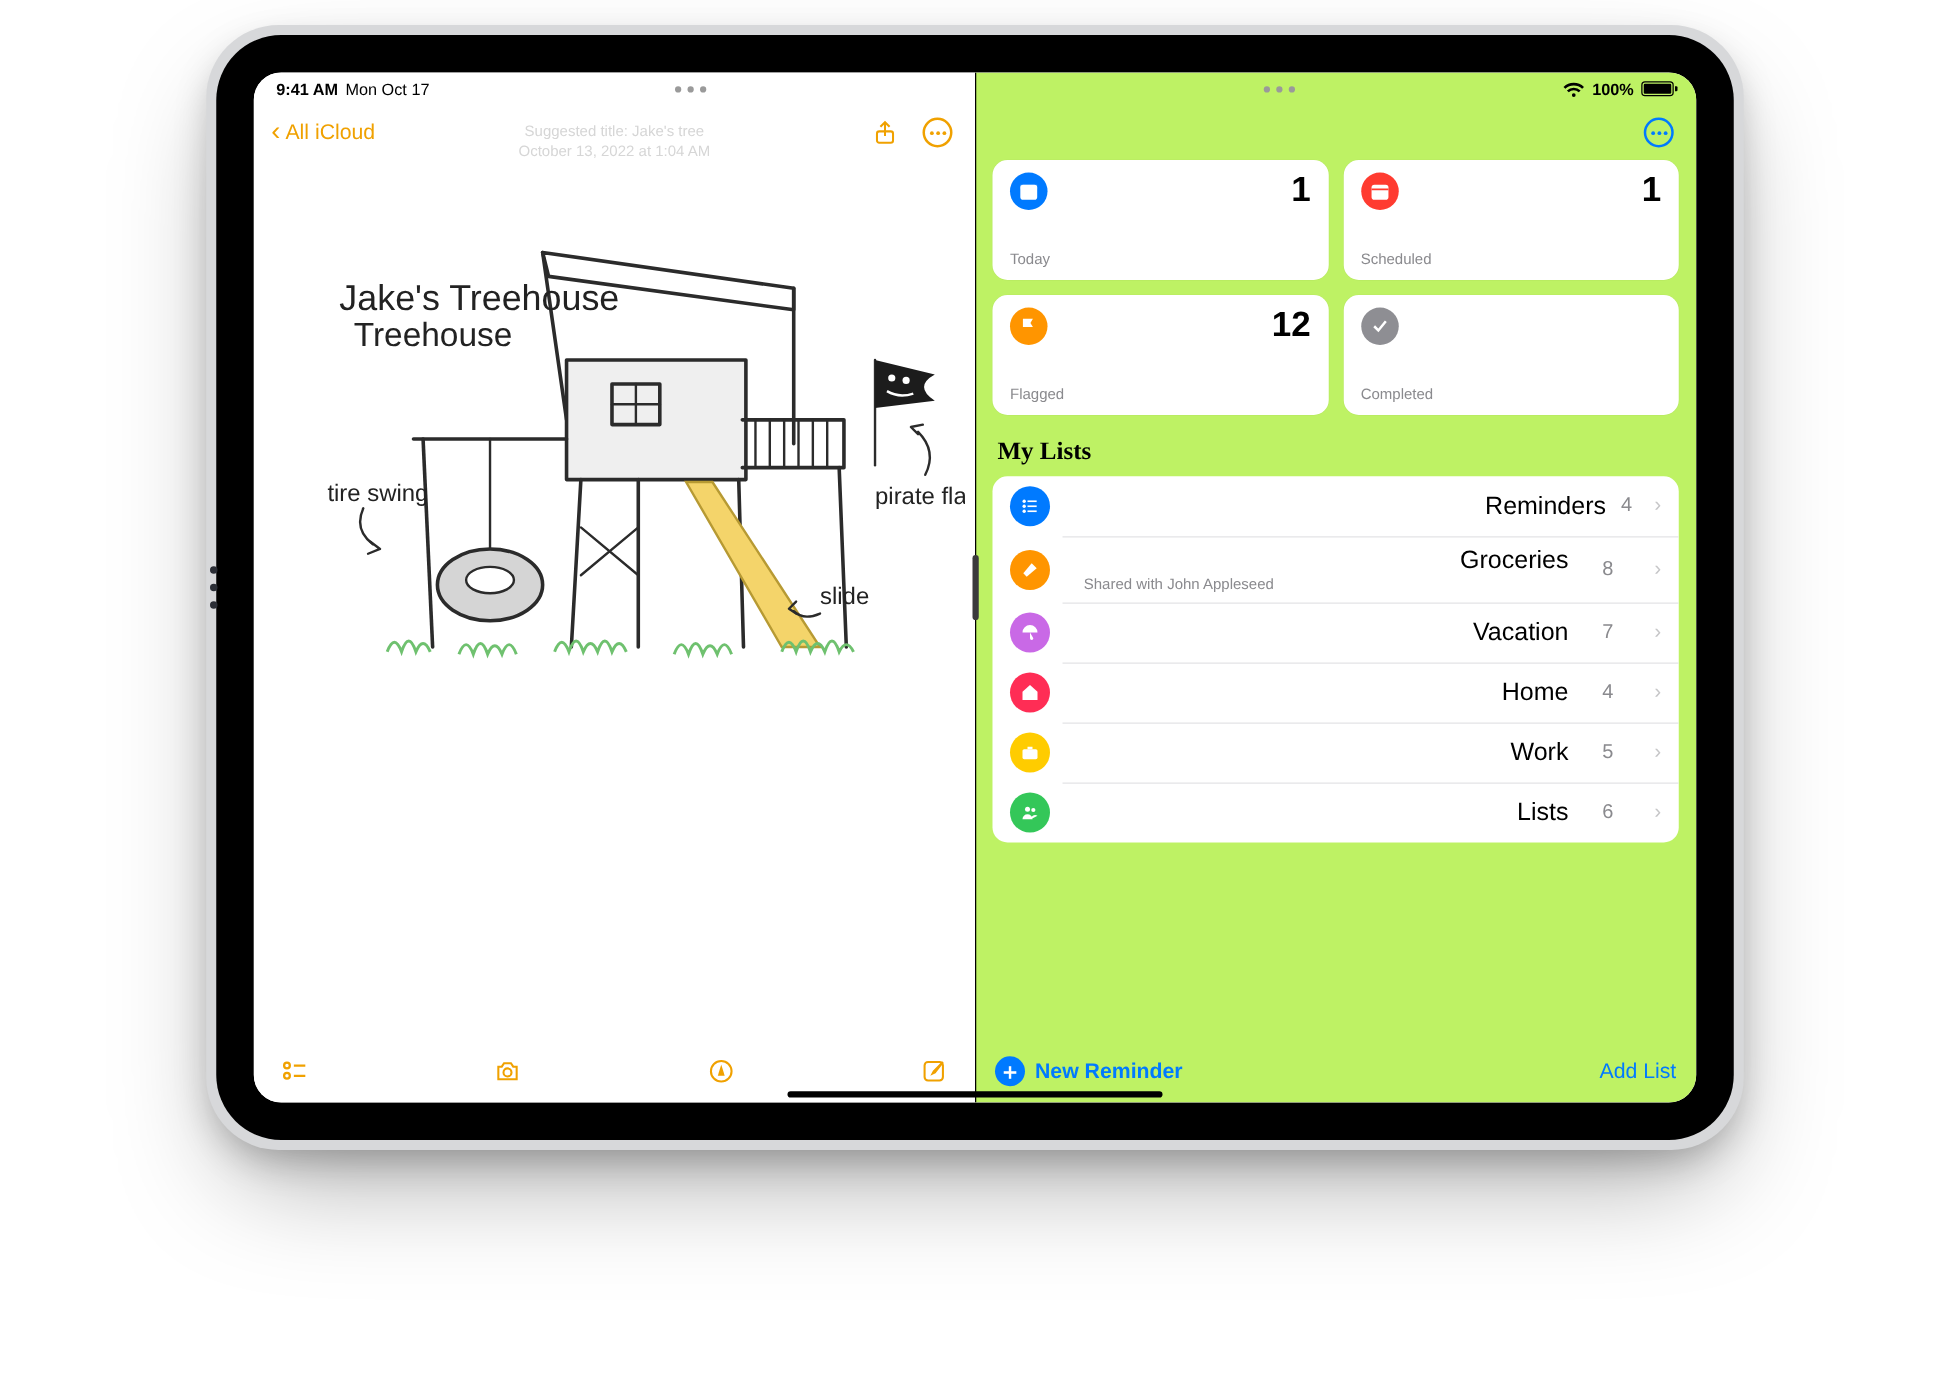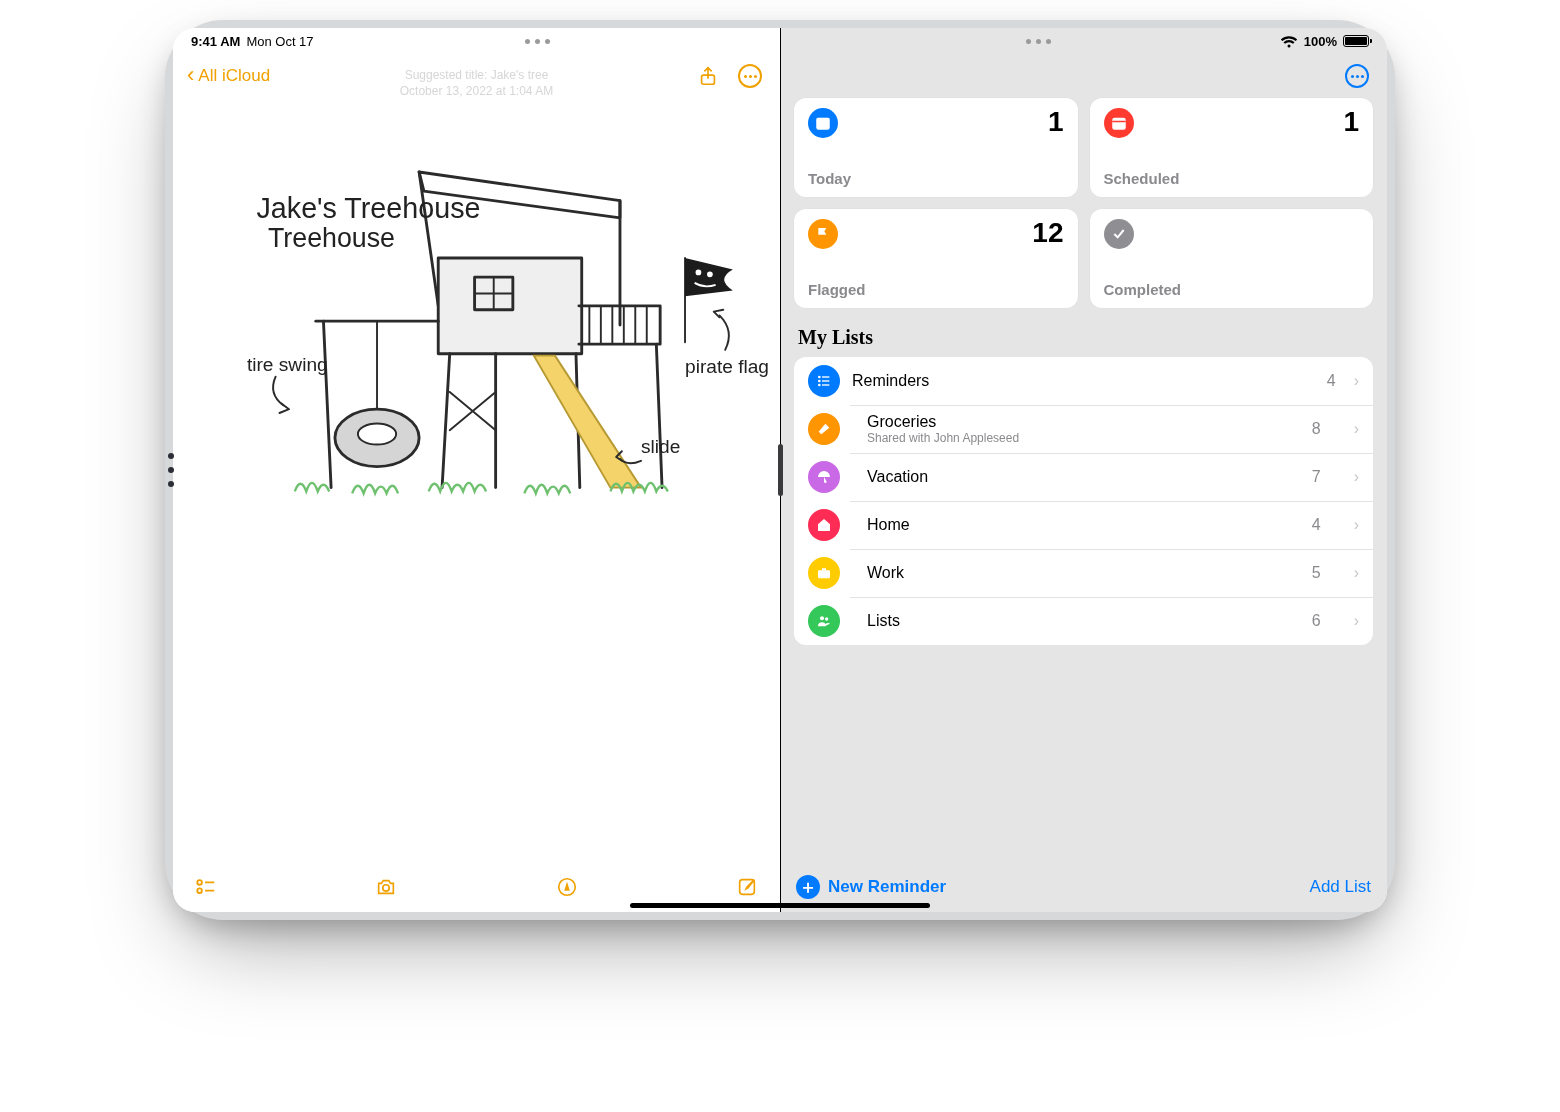--- a/index.html
+++ b/index.html
@@ -6,26 +6,26 @@
 body { background: #fff; width: 1560px; height: 1112px; display: flex; align-items: flex-start; justify-content: center; padding-top: 20px; }
 .device {
   width: 1230px; height: 900px; background: #d7d8da; border-radius: 58px; padding: 8px;
   box-shadow: 0 40px 90px -20px rgba(0,0,0,.35), 0 12px 30px -6px rgba(0,0,0,.25);
   position: relative;
 }
 .device::after{
   content:""; position:absolute; left:3px; top:50%; width:6px; height:6px; margin-top:-3px;
   border-radius:50%; background:#2b2e36; box-shadow:0 -14px 0 #2b2e36, 0 14px 0 #2b2e36;
 }
-.bezel { width: 100%; height: 100%; background: #000; border-radius: 52px; }
+.bezel { width: 100%; height: 100%; background: #000; border-radius: 52px; padding: 30px; }
 .screen { width: 100%; height: 100%; background: #fff; border-radius: 22px; overflow: hidden; display: flex; position: relative; }
 .split-divider { width: 1px; background: #000; position: absolute; top: 0; bottom: 0; left: 50%; z-index: 5; }
 .pane { flex: 1; display: flex; flex-direction: column; position: relative; min-width: 0; }
 .pane-left { background: #fff; }
-.pane-right { background: #e5e5e5; }
+.pane-right { background: #bef264; }
 
 .status-bar { height: 26px; display: flex; align-items: center; padding: 0 18px; font-size: 13px; font-weight: 600; color: #000; }
 .status-bar .left, .status-bar .right { display: flex; align-items: center; gap: 6px; }
 .status-bar .spacer { flex: 1; display: flex; justify-content: center; }
 .multitask-dots { display: flex; gap: 5px; }
 .multitask-dots span { width: 5px; height: 5px; border-radius: 50%; background: #9a9a9a; }
 .battery { width: 26px; height: 12px; border: 1.5px solid #000; border-radius: 3px; position: relative; display: inline-block; }
 .battery::after { content: ""; position: absolute; right: -4px; top: 3px; width: 2px; height: 4px; background: #000; border-radius: 0 1px 1px 0; }
 .battery::before { content: ""; position: absolute; inset: 1px; background: #000; border-radius: 1px; }
 
@@ -42,40 +42,40 @@
 .drawing svg { width: 100%; height: auto; max-height: 440px; }
 
 .notes-toolbar { height: 50px; display: flex; align-items: center; justify-content: space-between; padding: 0 18px; }
 .notes-toolbar .icon-btn { margin: 0; color: #f0a100; width: 30px; }
 
 .reminders-top { height: 44px; display: flex; align-items: center; justify-content: flex-end; padding: 0 14px; }
 .reminders-top .icon-btn { color: #007aff; }
 .cards { display: grid; grid-template-columns: 1fr 1fr; gap: 12px; padding: 0 14px; }
 .card { background: #fff; border-radius: 12px; padding: 10px 14px; min-height: 66px; position: relative; cursor: pointer; box-shadow: 0 0 0 0.5px rgba(0,0,0,0.03); }
 .card .count { position: absolute; top: 8px; right: 14px; font-size: 28px; font-weight: 700; }
-.card .label { color: #8a8a8e; font-size: 15px; margin-top: 32px; font-weight:700; }
+.card .label { color: #8a8a8e; font-size: 12px; margin-top: 32px; font-weight:400; }
 .card .badge { width: 30px; height: 30px; border-radius: 50%; display: flex; align-items: center; justify-content: center; color: #fff; }
 .card.compact { grid-column: span 1; }
 .section-title { font-size: 20px; font-weight: 700; padding: 18px 18px 8px; font-family: Liberation Serif, serif; }
 .list-container { margin: 0 14px; background: #fff; border-radius: 12px; overflow: hidden; }
 .list-row { display: flex; align-items: center; padding: 8px 14px; gap: 12px; cursor: pointer; min-height:44px; }
 .list-row + .list-row { border-top: 0.5px solid #e3e3e6; margin-left:56px; padding-left:0; }
 .list-row + .list-row .list-icon{ margin-left:-56px; }
 .list-row + .list-row { padding-left:56px; margin-left:0; border-top:none; position:relative;gap:27px; }
 .list-row + .list-row::before { content:""; position:absolute; left:56px; right:0; top:0; height:0.5px; background:#e3e3e6; }
 .list-row + .list-row .list-icon { margin-left:-42px; }
 .list-row + .list-row { padding-left:56px; }
 .list-row .list-icon { margin-left:0; }
 .list-row+ .list-row .list-icon{ margin-left:-42px;}
 
 .list-container .list-row { position:relative; }
 .list-container .list-row:not(:first-child)::before{ content:""; position:absolute; left:56px; right:0; top:0; height:0.5px; background:#e3e3e6;}
 .list-icon { width: 32px; height: 32px; border-radius: 50%; display: flex; align-items: center; justify-content: center; color: #fff; flex-shrink: 0; }
 .list-text { flex: 1; min-width: 0; }
-.list-title { font-size: 16px; }
+.list-title { font-size: 20px; text-align: right; }
 .list-sub { font-size: 12px; color: #8a8a8e; }
 .list-count { color: #8a8a8e; font-size: 16px; }
 .chevron { color: #c6c6c8; margin-left: 6px; }
 
 .reminders-footer { margin-top: auto; height: 50px; display: flex; align-items: center; justify-content: space-between; padding: 0 16px; }
 .new-reminder { display: flex; align-items: center; gap: 8px; color: #007aff; font-size: 17px; font-weight: 600; cursor: pointer; }
 .plus-circle { width: 24px; height: 24px; border-radius: 50%; background: #007aff; color: #fff; display: flex; align-items: center; justify-content: center; font-size: 18px; font-weight: 700; line-height:1; }
 .add-list { color: #007aff; font-size: 17px; cursor: pointer; }
 
 .home-indicator { position: absolute; bottom: 4px; left: 50%; transform: translateX(-50%); width: 300px; height: 5px; background: #000; border-radius: 3px; z-index: 20; }

